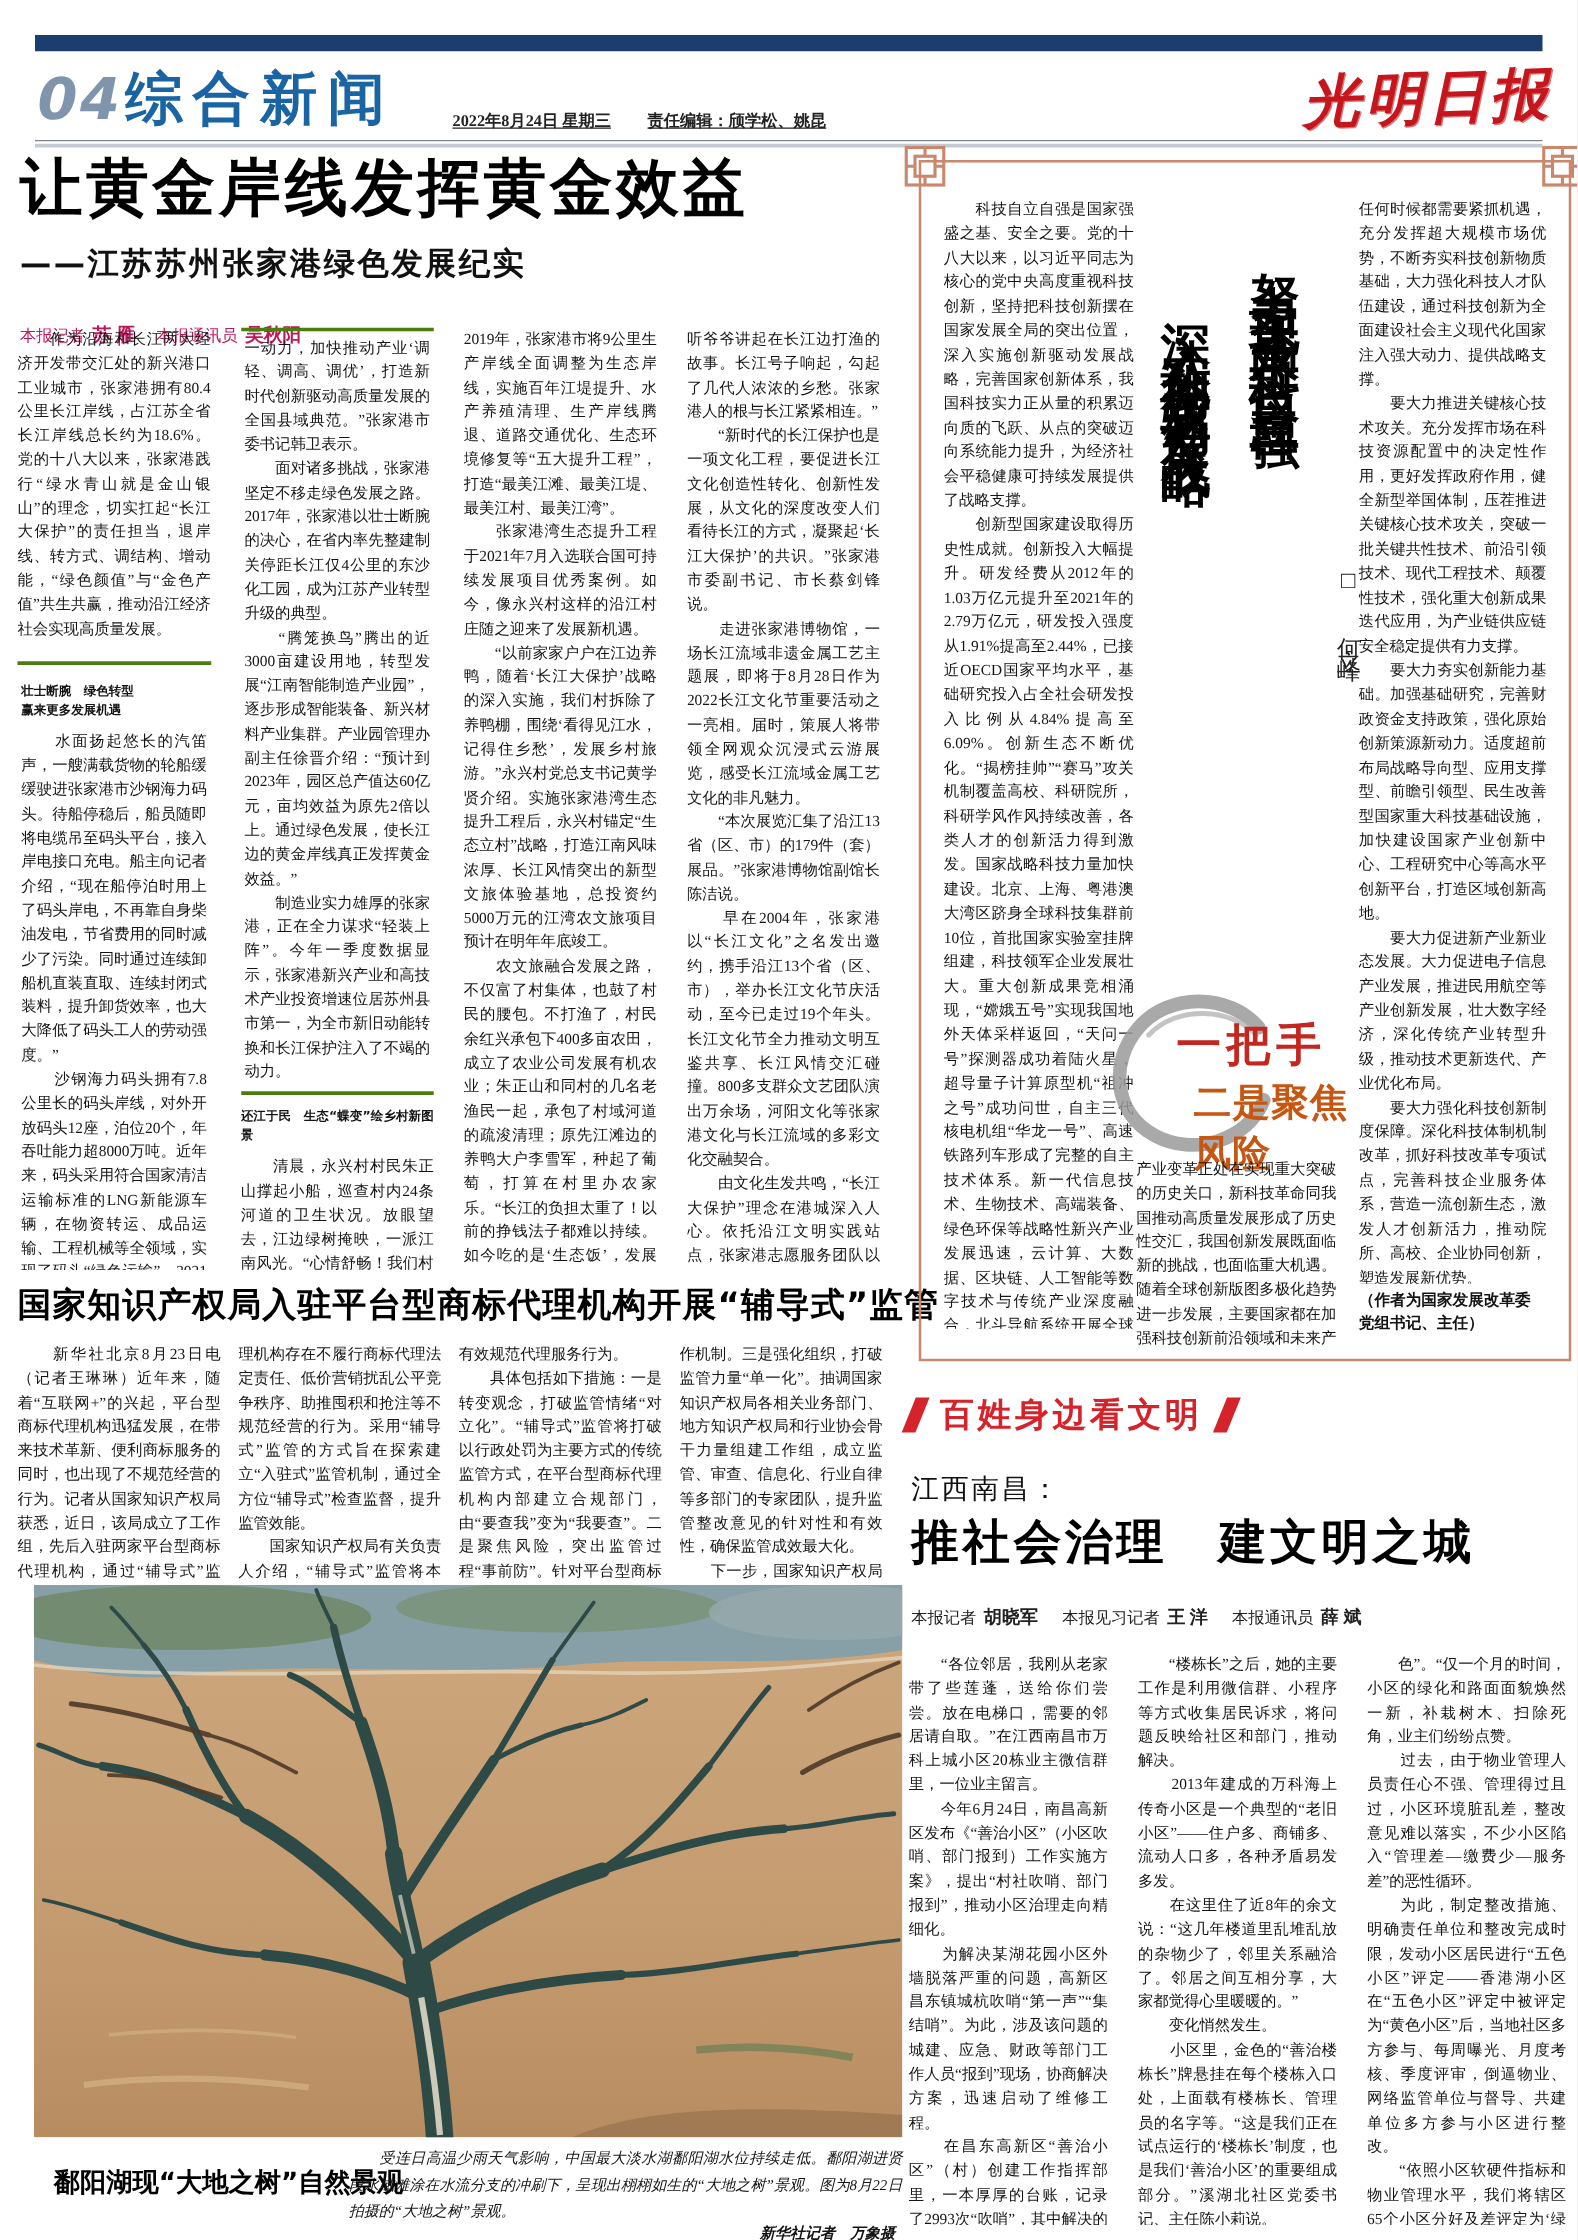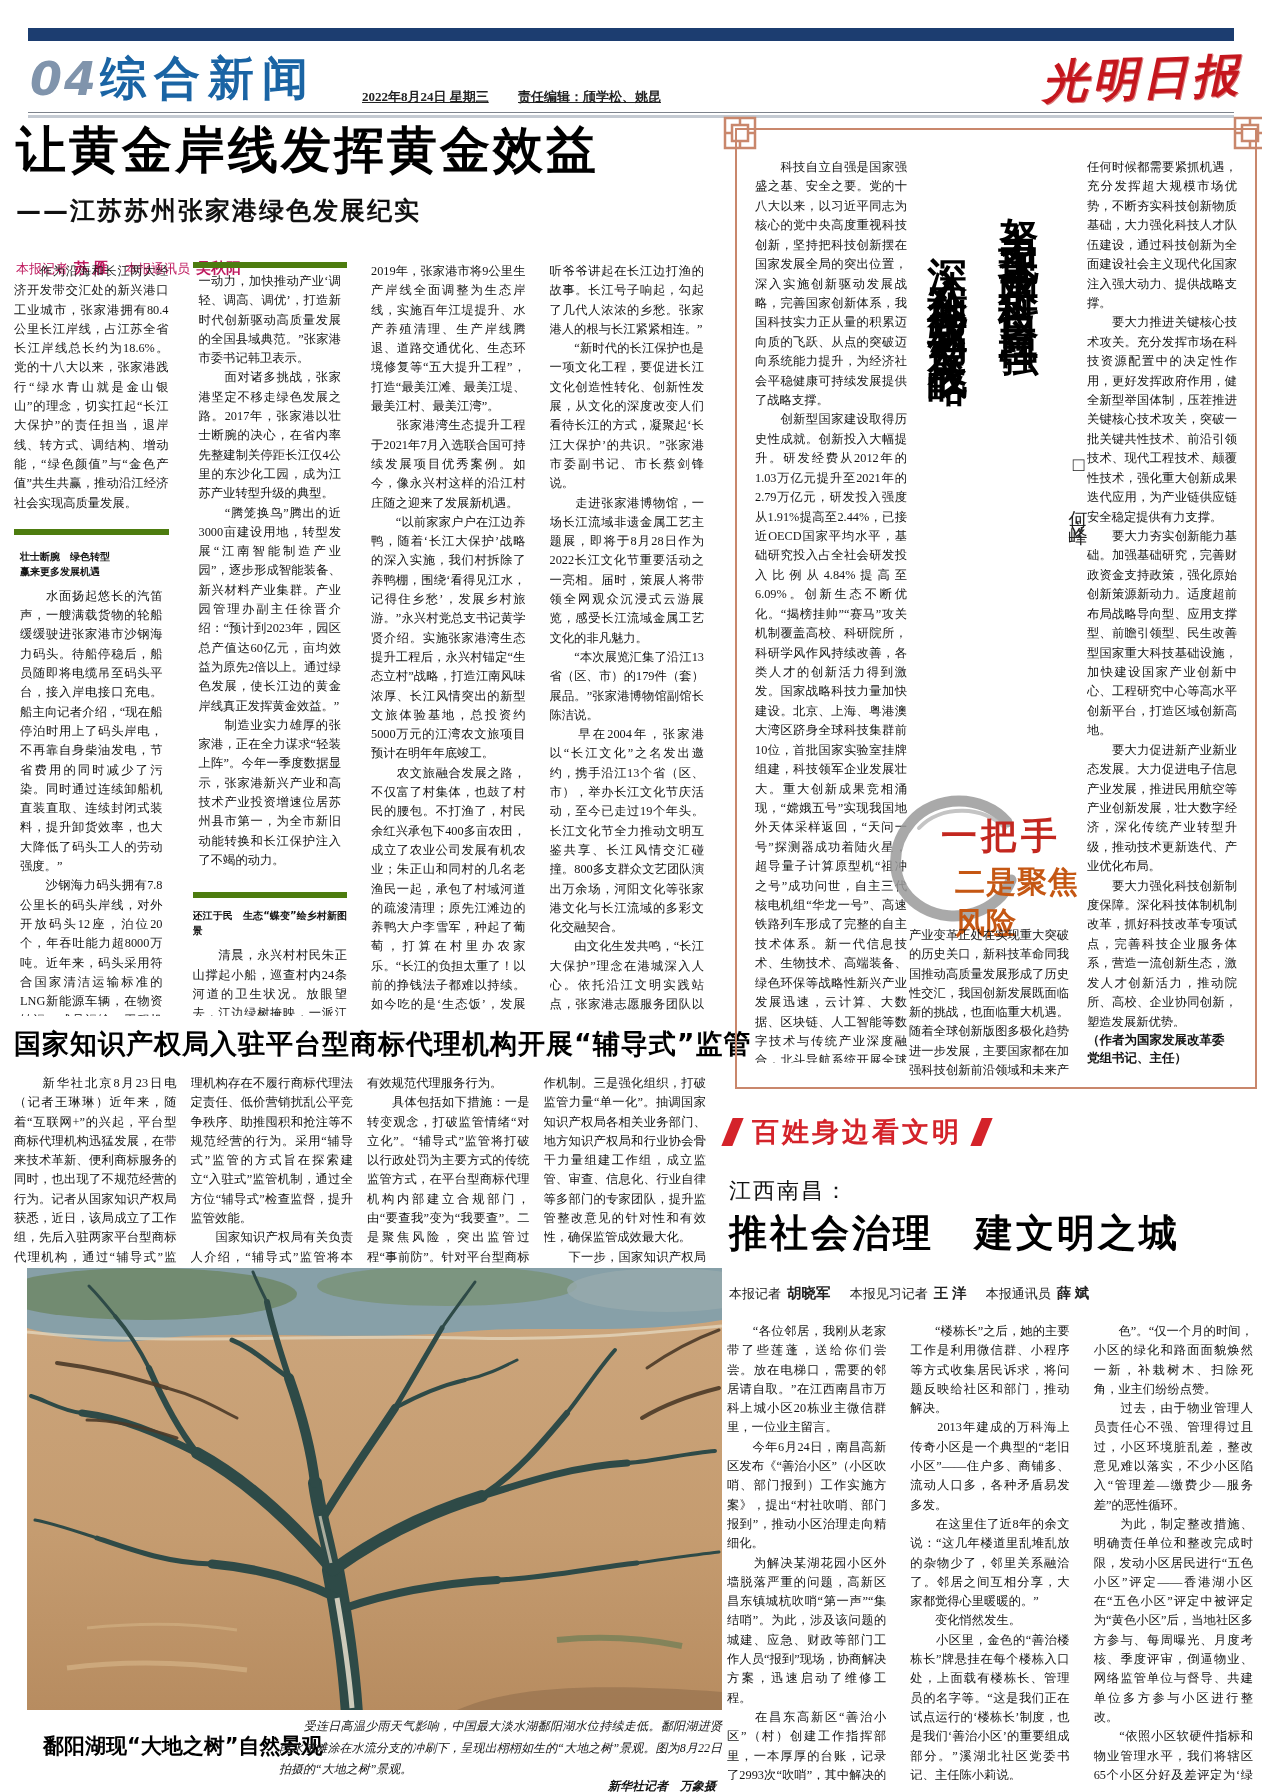--- a/index.html
+++ b/index.html
@@ -25,21 +25,21 @@
   .a1-subtitle{font-family:"DejaVu Sans","Liberation Sans",sans-serif;font-size:25px;font-weight:bold;
                color:#111;margin-top:14px;letter-spacing:2px;}
   .a1-byline{font-size:13px;color:#be185d;margin-top:32px;}
   .a1-byline b{font-size:15px;margin:0 14px 0 6px;}
   .cols{position:absolute;display:flex;gap:24px;}
   .a1-cols{left:14px;top:262px;width:690px;height:754px;}
   .col{flex:1 1 0;overflow:hidden;font-size:12.3px;line-height:1.57;text-align:justify;}
   .col p{margin:0;white-space:pre-line;}
   .subhead{font-family:"DejaVu Sans","Liberation Sans",sans-serif;font-weight:bold;font-size:10px;
            line-height:1.5;margin:10px 0 8px 0;white-space:pre-line;}
-  .hl-box{border:6px solid #4d7c0f;margin:16px -7px 8px -7px;padding:4px 7px 22px 7px;}
+  .hl-box{border:3px solid #4d7c0f;margin:16px -7px 8px -7px;padding:4px 7px 6px 7px;}
   .hl-box.first{margin-top:0;}
   
   .a2{position:absolute;left:14px;top:1026px;width:692px;}
   .a2-headline{font-family:"DejaVu Sans","Liberation Sans",sans-serif;font-size:27px;font-weight:bold;
                letter-spacing:1px;color:#000;text-align:center;white-space:nowrap;}
   .a2-cols{position:relative;display:flex;gap:14px;margin-top:12px;height:190px;}
   
   .photo{position:absolute;left:27px;top:1268px;width:695px;height:442px;overflow:hidden;}
   .caption{position:absolute;left:27px;top:1716px;width:695px;height:70px;}
   .cap-title{position:absolute;left:16px;top:16px;font-family:"DejaVu Sans","Liberation Sans",sans-serif;

